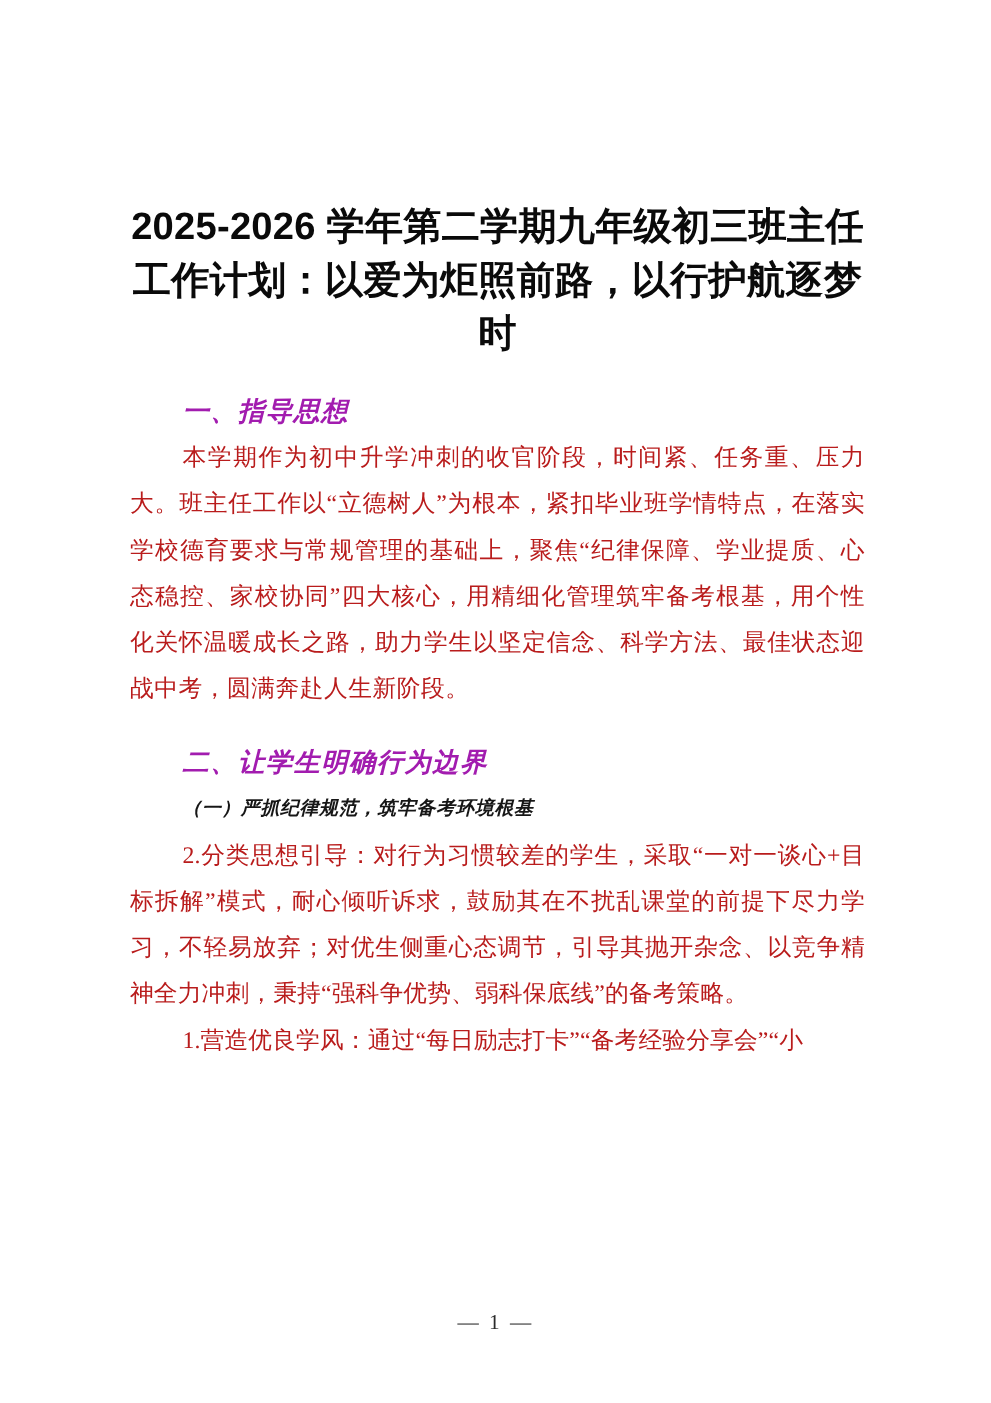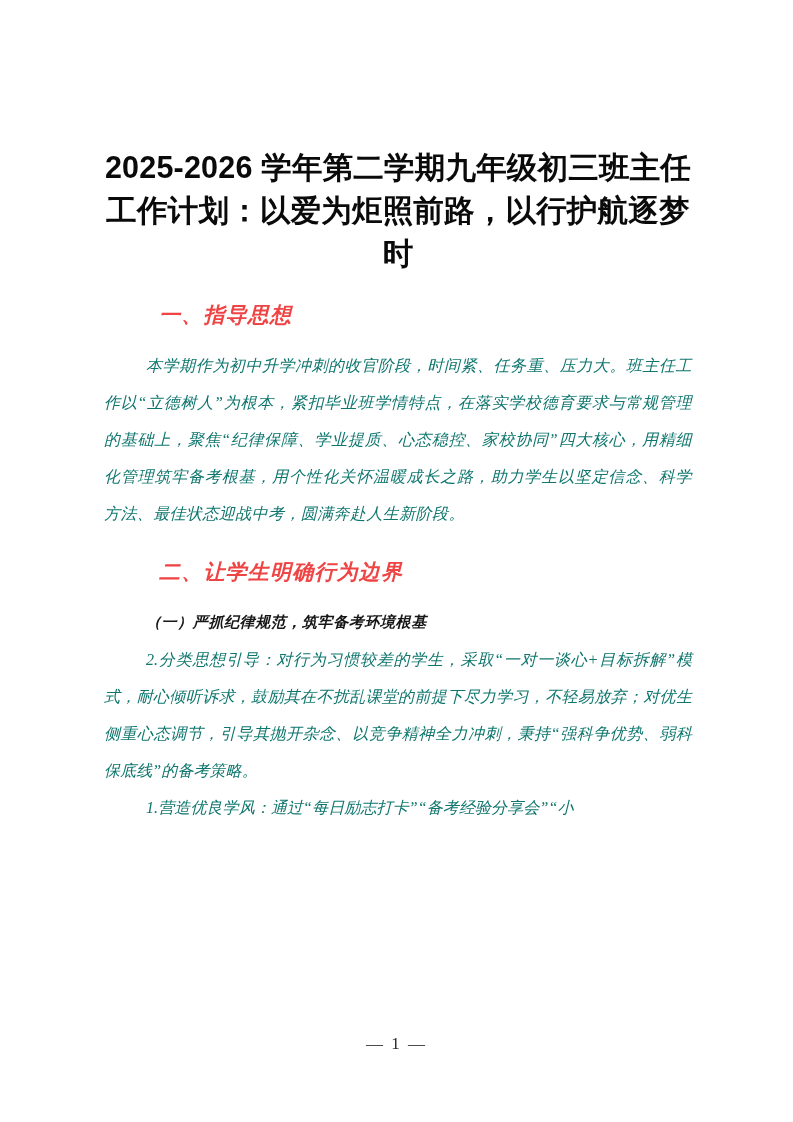--- a/index.html
+++ b/index.html
@@ -13,21 +13,21 @@
     position: relative;
     overflow: hidden;
     font-family: "Liberation Serif", "DejaVu Serif", serif;
     color: #000000;
     -webkit-font-smoothing: antialiased;
   }
 
   .page {
     position: absolute;
     left: 0;
-    top: 0;
+    top: 14px;
     width: 793px;
     height: 1038px;
     background: #ffffff;
   }
 
   
   .content {
     position: absolute;
     left: 104px;
     top: 0;
@@ -44,30 +44,30 @@
     font-size: 30.5px;
     line-height: 43px;
     text-align: center;
     letter-spacing: 0.2px;
     color: #0a0a0a;
     word-break: break-all;
   }
 
   
   .heading {
-    margin: 13px;
+    margin: 0;
     padding: 0;
     margin-top: 22px;
     font-family: "Liberation Serif", "DejaVu Serif", serif;
     font-weight: 700;
     font-size: 21px;
     line-height: 37px;
     text-indent: 42px;
     letter-spacing: 1.2px;
-    color: #ef4444;
+    color: #a21caf;
     font-style: italic;
   }
 
   
   .subheading {
     margin: 0;
     padding: 0;
     font-family: "Liberation Serif", "DejaVu Serif", serif;
     font-weight: 700;
     font-size: 15px;
@@ -76,28 +76,27 @@
     letter-spacing: 0.6px;
     color: #161616;
     font-style: italic;
   }
 
   
   .para {
     margin: 0;
     padding: 0;
     font-family: "Liberation Serif", "DejaVu Serif", serif;
-    font-size: 16px;
+    font-size: 19px;
     line-height: 37px;
     text-indent: 42px;
     text-align: justify;
     text-align-last: left;
     letter-spacing: 0.4px;
-    color: #0f766e;
-    font-style: italic;
+    color: #b91c1c;
     word-break: break-all;
   }
 
   .para.tight {
     letter-spacing: 0.1px;
   }
 
   
   .footer {
     position: absolute;

